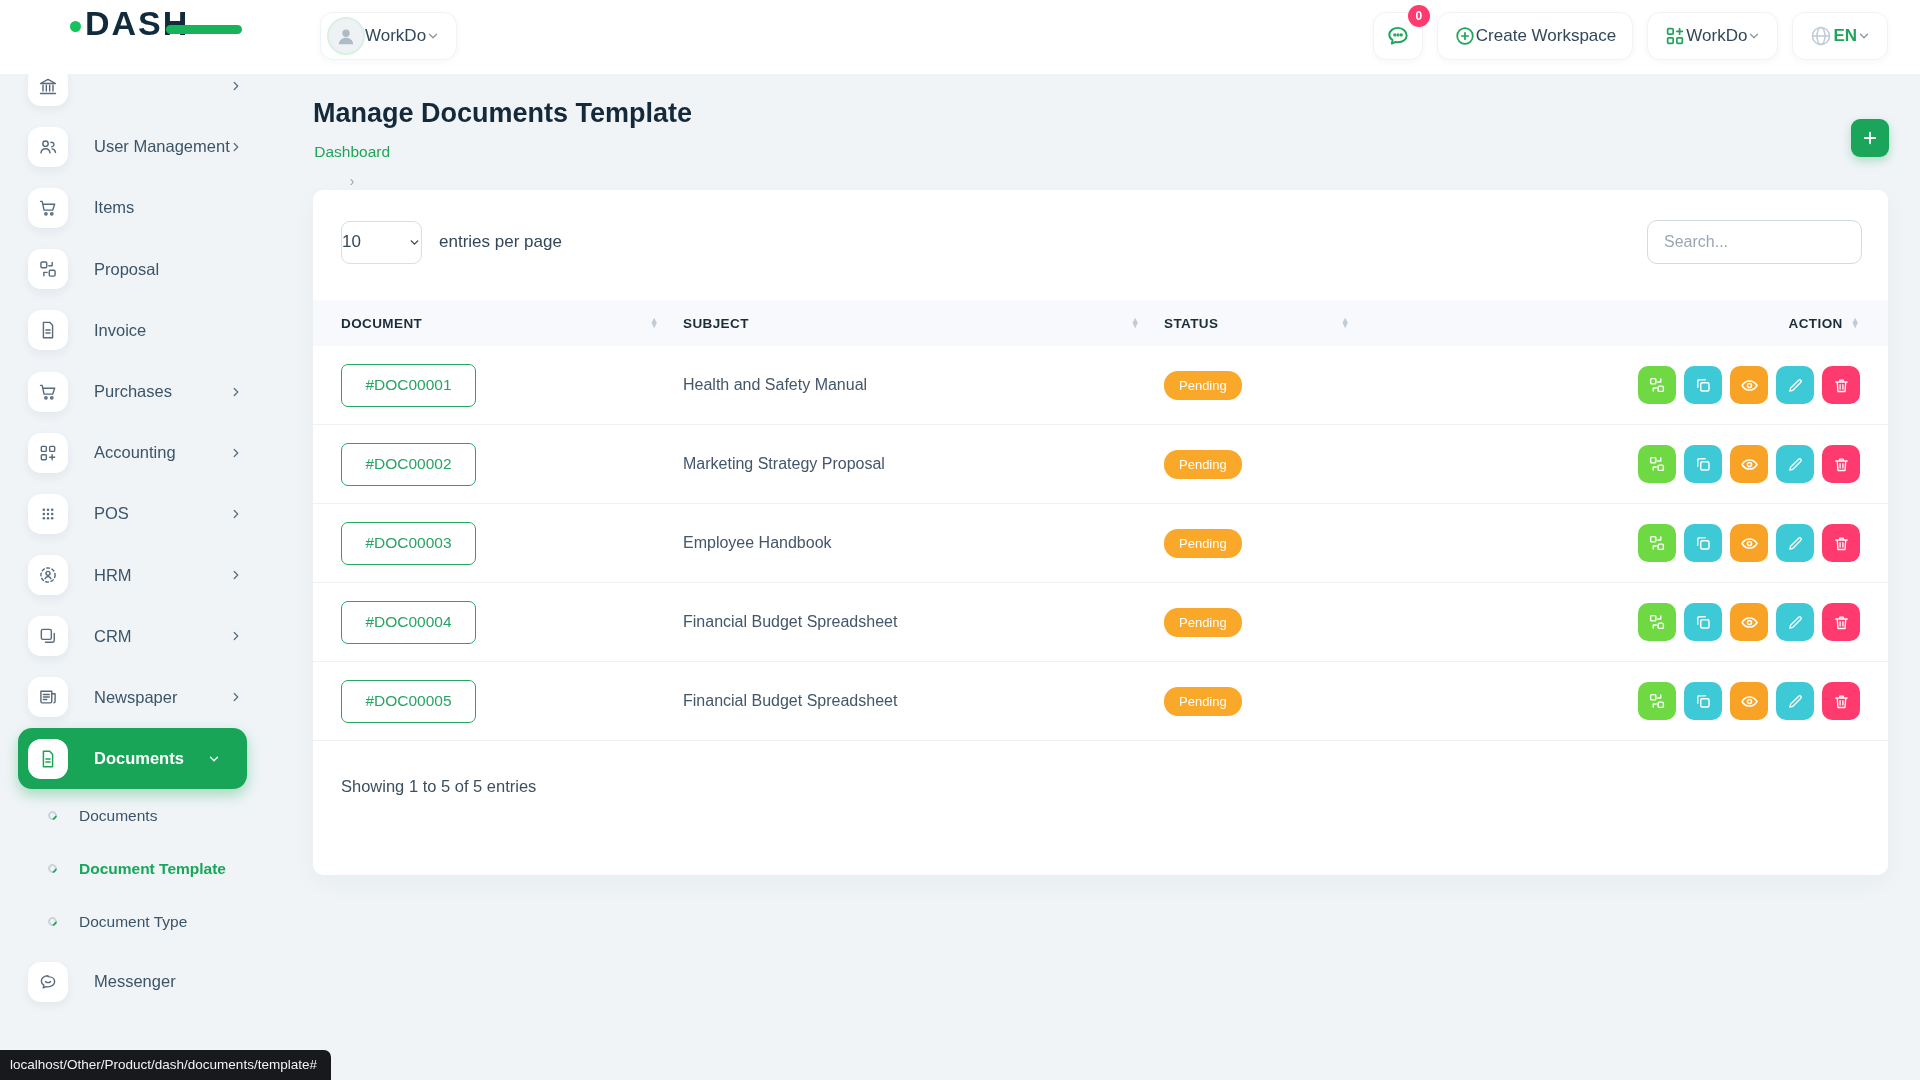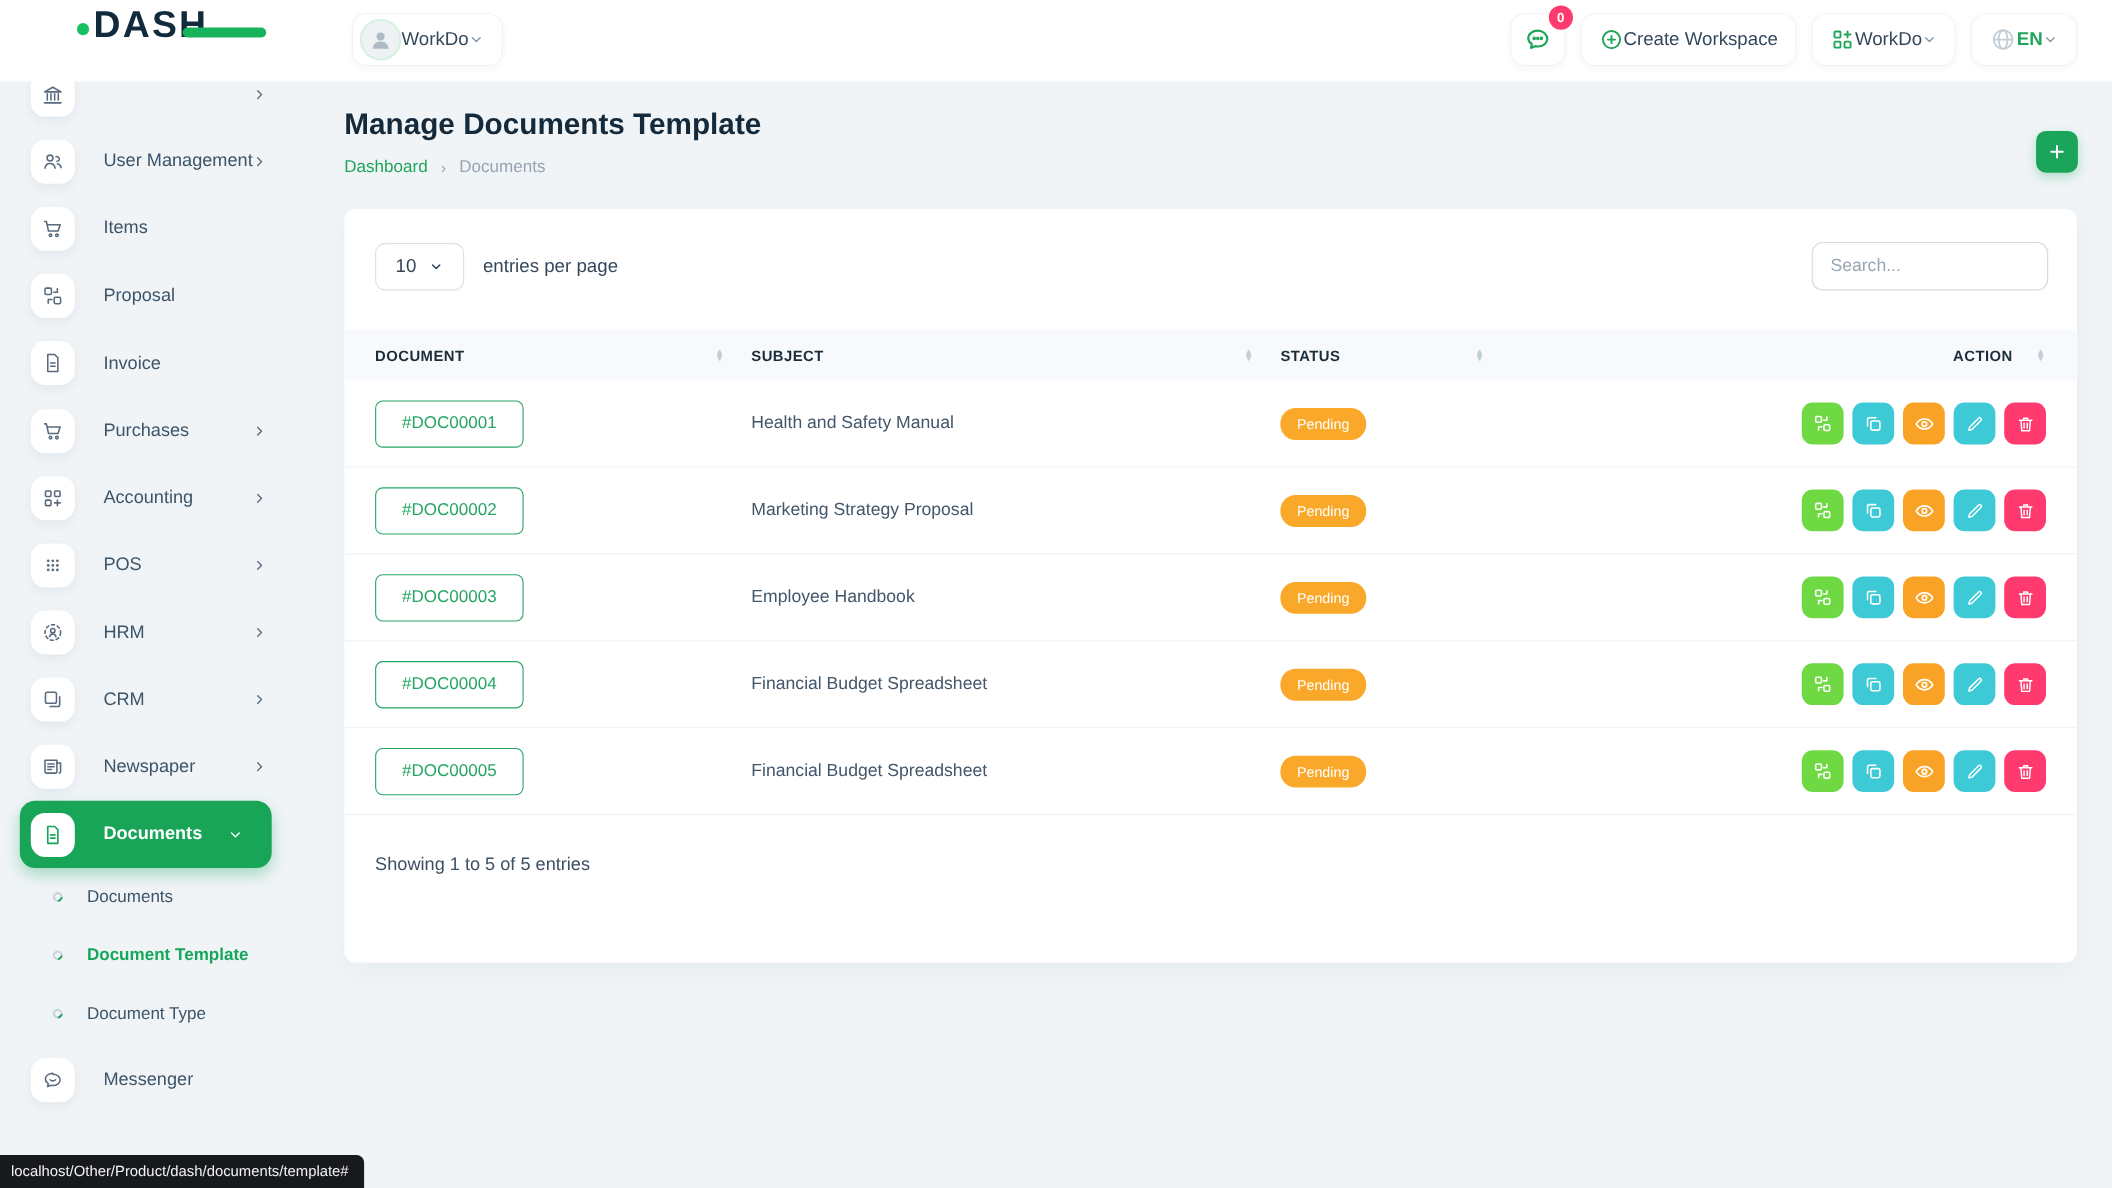--- a/index.html
+++ b/index.html
@@ -52,41 +52,41 @@
   .s-item.active .s-label { color:#fff; font-weight:bold; }
   .s-item.active .icon-card { color:#18a558; box-shadow:none; }
   .s-item.active .s-chev { color:#fff; right:26px; }
   .sub-item { height:53px; display:flex; align-items:center; gap:22px; padding-left:48px; cursor:pointer; }
   .sub-bullet { width:9px; height:9px; border-radius:50%; border:2px solid #c9d3db; border-bottom-color:#1fa55a; transform:rotate(-45deg); }
   .sub-label { font-size:15.5px; color:#3c5468; }
   .sub-item.active .sub-label { color:#16a75c; font-weight:bold; }
 
   
   .page-title { position:absolute; left:313px; top:98px; font-size:27px; font-weight:bold; color:#14293a; }
-  .breadcrumb { position:absolute; left:313px; top:143px; display:flex; align-items:center; gap:12px; font-size:15.5px; }
+  .breadcrumb { position:absolute; left:313px; top:143px; display:flex; align-items:center; gap:12px; font-size:15.5px;flex-direction:column; }
   .bc-home { color:#1fa55a; cursor:pointer; }
   .bc-sep { color:#97a5b2; font-size:14px; }
   .bc-cur { color:#97a5b2; }
   .add-btn { position:absolute; left:1851px; top:119px; width:38px; height:38px; background:#1aa55a; border:none; border-radius:9px; color:#fff; display:flex; align-items:center; justify-content:center; cursor:pointer; box-shadow:0 4px 10px rgba(24,165,88,0.3); }
 
   .card { position:absolute; left:313px; top:190px; width:1575px; height:685px; background:#fff; border-radius:10px; box-shadow:0 8px 24px rgba(20,40,60,0.04); }
   .controls { display:flex; align-items:center; padding:30px 26px 0 28px; }
-  .select-box { width:81px; height:43px; border:1px solid #d8dfe5; border-radius:9px; display:flex; align-items:center; justify-content:center; gap:12px; font-size:17px; color:#33475a; cursor:pointer; background:#fff; }
+  .select-box { width:81px; height:43px; border:1px solid #d8dfe5; border-radius:9px; display:flex; align-items:center; justify-content:space-between; gap:12px; font-size:17px; color:#33475a; cursor:pointer; background:#fff; }
   .per-page { margin-left:17px; font-size:17px; color:#33475a; }
   .search-input { margin-left:auto; width:215px; height:44px; border:1px solid #d3dae1; border-radius:10px; padding:0 16px; font-size:16px; color:#33475a; font-family:"Liberation Sans",sans-serif; outline:none; background:#fff; }
   .search-input::placeholder { color:#9aa7b3; }
 
   .tgrid { display:grid; grid-template-columns:318px 481px 210px 1fr auto; align-items:center; padding:0 28px; }
   .thead { margin-top:36px; background:#f7f9fc; height:46px; }
   .th { font-size:13.5px; font-weight:bold; color:#1c2d3a; letter-spacing:0.4px; display:flex; align-items:center; cursor:pointer; }
   .th.c2, .td.c2 { padding-left:24px; }
   .th.c3, .td.c3 { padding-left:24px; }
   .th-inner { display:flex; align-items:center; justify-content:space-between; width:100%; }
   .sort { display:flex; flex-direction:column; line-height:0.55; color:#c2ccd5; font-size:9px; margin-left:8px; }
-  .th-action { grid-column:5; display:flex; align-items:center; justify-content:flex-end;gap:13px; }
+  .th-action { grid-column:5; display:flex; align-items:center; justify-content:flex-end; }
 
   .trow { height:79px; border-bottom:1px solid #eef1f5; }
   .trow:last-child { border-bottom:none; }
   .doc-badge { display:inline-flex; align-items:center; justify-content:center; width:135px; height:43px; border:1.5px solid #27a565; border-radius:7px; color:#27a565; font-size:15.5px; cursor:pointer; background:#fff; }
   .subject { font-size:16px; color:#43566a; }
   .status-badge { display:inline-block; padding:7px 15px; border-radius:14px; background:#f9a829; color:#fff; font-size:13px; }
   .actions { grid-column:5; display:flex; gap:8px; justify-content:flex-end; }
   .abtn { width:38px; height:38px; border:none; border-radius:10px; display:flex; align-items:center; justify-content:center; color:#fff; cursor:pointer; }
   .abtn.green { background:#6fd943; }
   .abtn.teal { background:#3ec9d6; }

